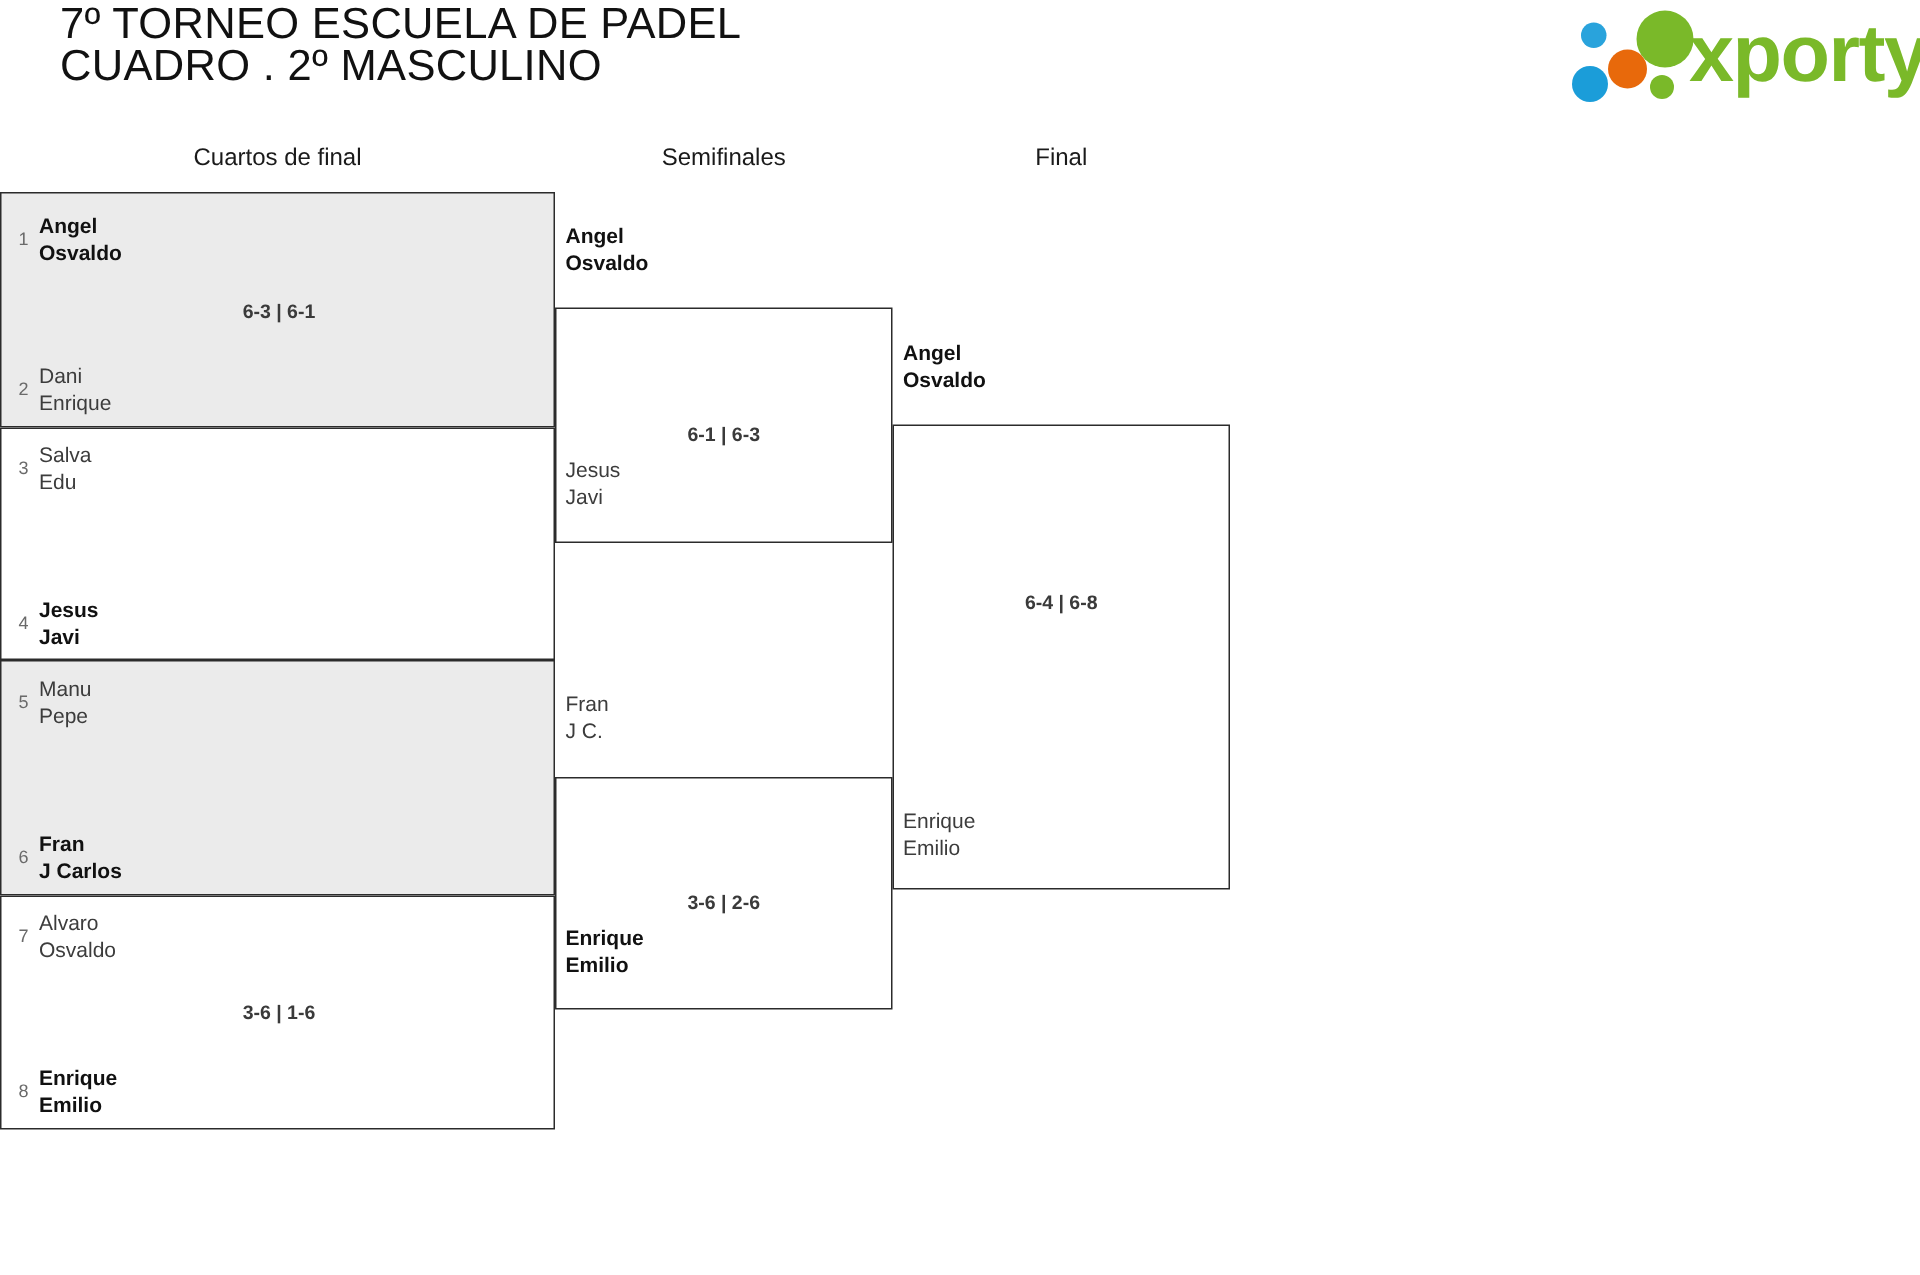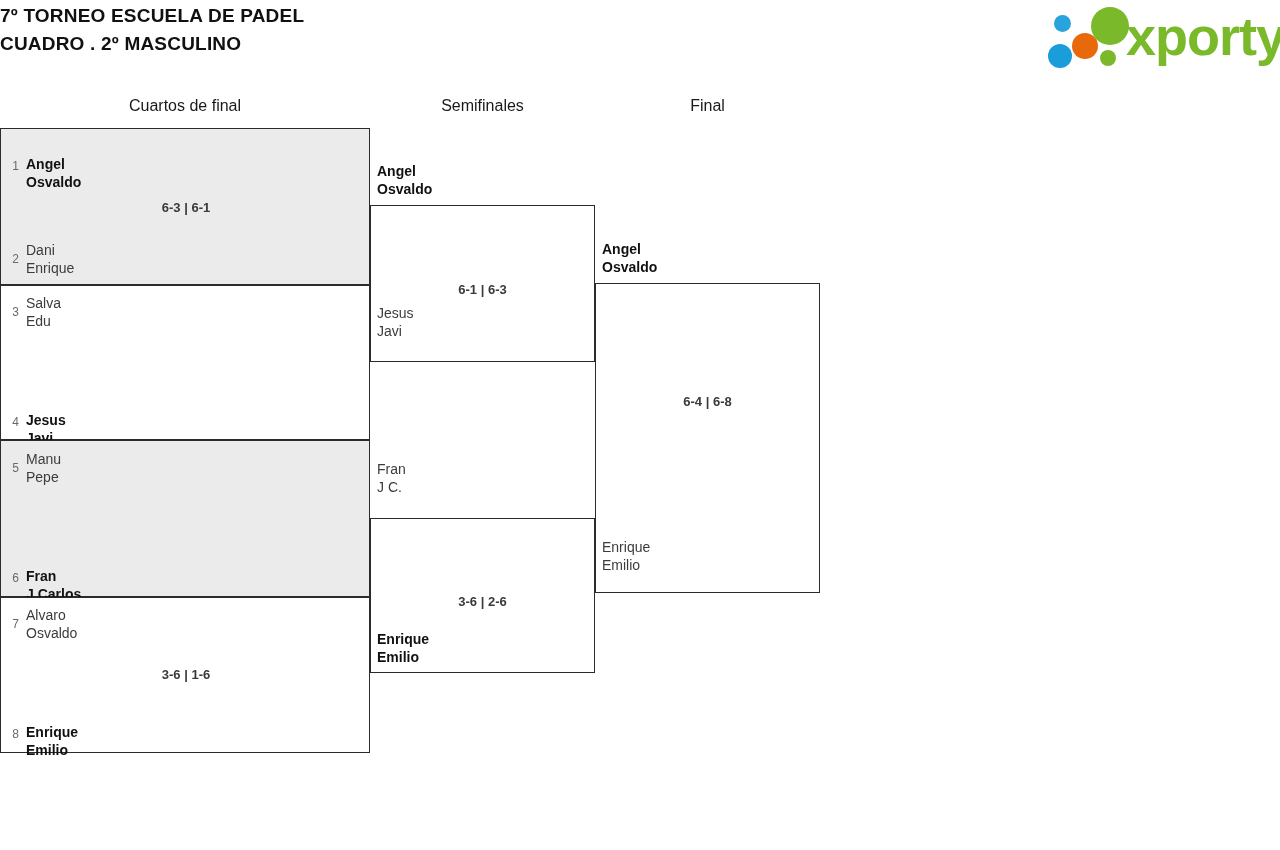--- a/index.html
+++ b/index.html
@@ -18,25 +18,26 @@
 
   
   #header {
     position: absolute;
     left: 0; top: 0;
     width: 1280px; height: 80px;
   }
   #title-block {
     position: absolute;
     left: 0; top: 2px;
-    font-size: 19px;
-    font-weight: bold;
+    font-size: 29px;
+    font-weight: normal;
     letter-spacing: 0.2px;
     line-height: 28px;
     color: #111111;
+    padding-left: 40px;
   }
   #title-line1, #title-line2 { display: block; white-space: pre; }
 
   
   #logo {
     position: absolute;
     left: 1048px; top: 5px;
     width: 228px; height: 64px;
   }
   #logo-dots {
@@ -94,21 +95,21 @@
     width: 12px;
     text-align: right;
     flex: 0 0 12px;
   }
   .names {
     font-size: 14px;
     line-height: 18px;
     color: #3c3c3c;
   }
   .names .n { display: block; white-space: nowrap; }
-  .team.winner .names { color: #111111; font-weight: bold; margin-top: 14px; }
+  .team.winner .names { color: #111111; font-weight: bold; }
 
   .score {
     position: absolute;
     font-size: 13px;
     color: #3a3a3a;
     text-align: center;
     white-space: nowrap;
     font-weight: bold;
   }
 

